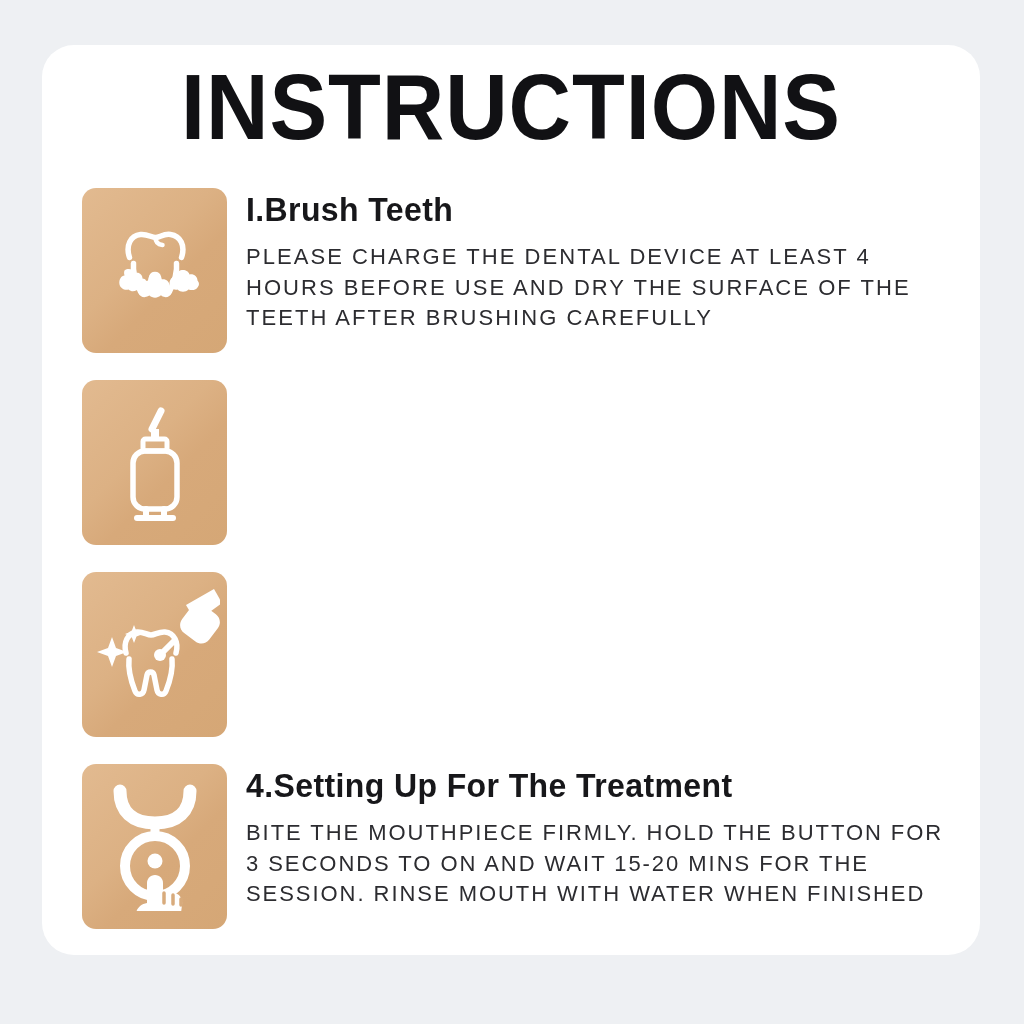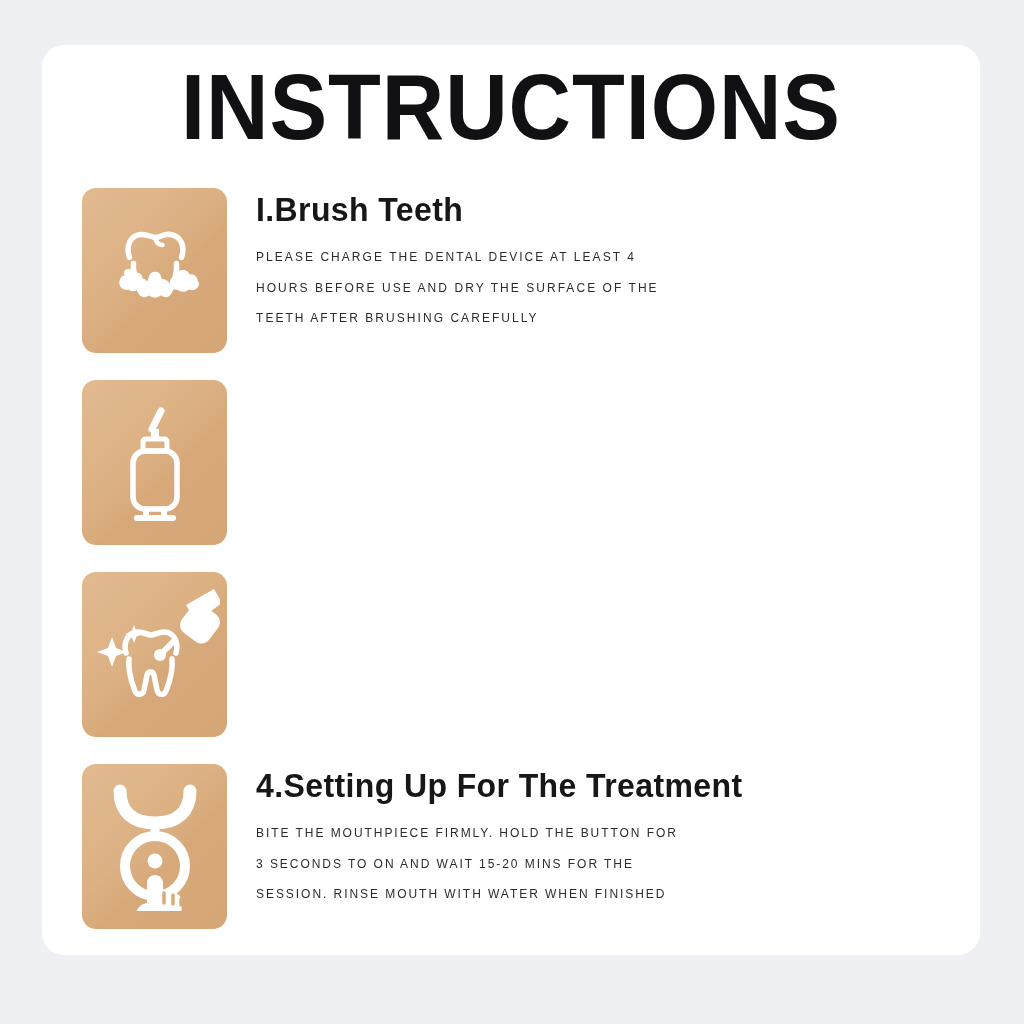--- a/index.html
+++ b/index.html
@@ -18,21 +18,21 @@
     width: 1024px;
     height: 1024px;
   }
   .card {
     position: absolute;
     left: 42px;
     top: 45px;
     width: 938px;
     height: 910px;
     background: #ffffff;
-    border-radius: 22px;
+    border-radius: 32px;
     box-sizing: border-box;
   }
   .title {
     margin: 0;
     padding-top: 10px;
     text-align: center;
     font-family: "Liberation Sans Narrow", "Liberation Sans", sans-serif;
     font-size: 92px;
     line-height: 104px;
     font-weight: bold;
@@ -62,42 +62,42 @@
     position: relative;
     overflow: hidden;
   }
   .tile svg {
     position: absolute;
     left: 50%;
     top: 50%;
     transform: translate(-50%, -50%);
   }
   .step-body {
-    padding-left: 29px;
+    padding-left: 19px;
     padding-top: 2px;
     flex: 1 1 auto;
     min-width: 0;
   }
   .step-title {
     margin: 0;
     font-family: "Liberation Sans Narrow", "Liberation Sans", sans-serif;
     font-size: 33px;
     line-height: 40px;
     font-weight: bold;
     color: #17171a;
     letter-spacing: 0.4px;
     transform: scaleX(0.97);
     transform-origin: left center;
     white-space: nowrap;
   }
   .step-text {
     margin: 0;
     padding-top: 12px;
     font-family: "Liberation Sans", sans-serif;
-    font-size: 12px;
+    font-size: 22px;
     line-height: 30.5px;
     font-weight: 400;
     color: #2c2c30;
     letter-spacing: 2.05px;
     text-transform: uppercase;
     white-space: pre-line;
   }
   .step-1 .step-title { font-size: 33px; }
   .step-4 .step-text { letter-spacing: 1.95px; }
 </style>

